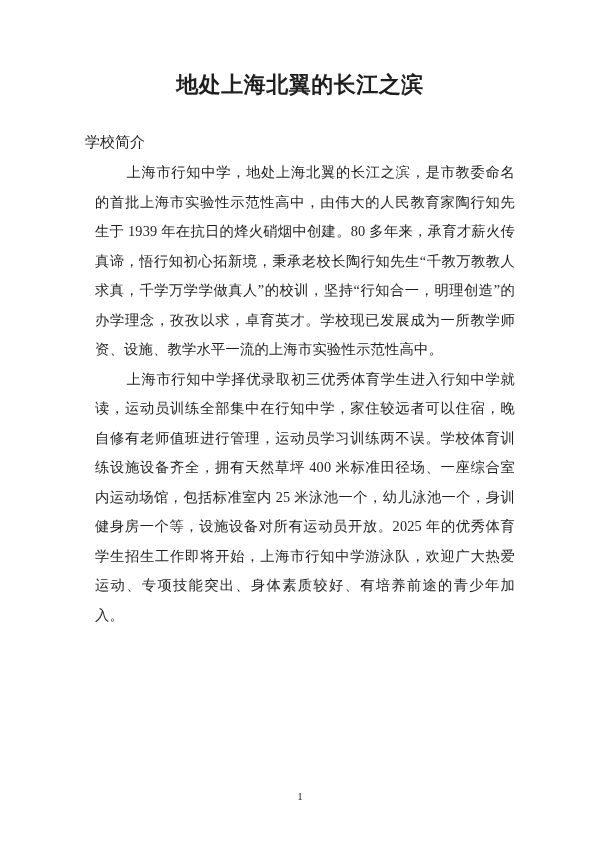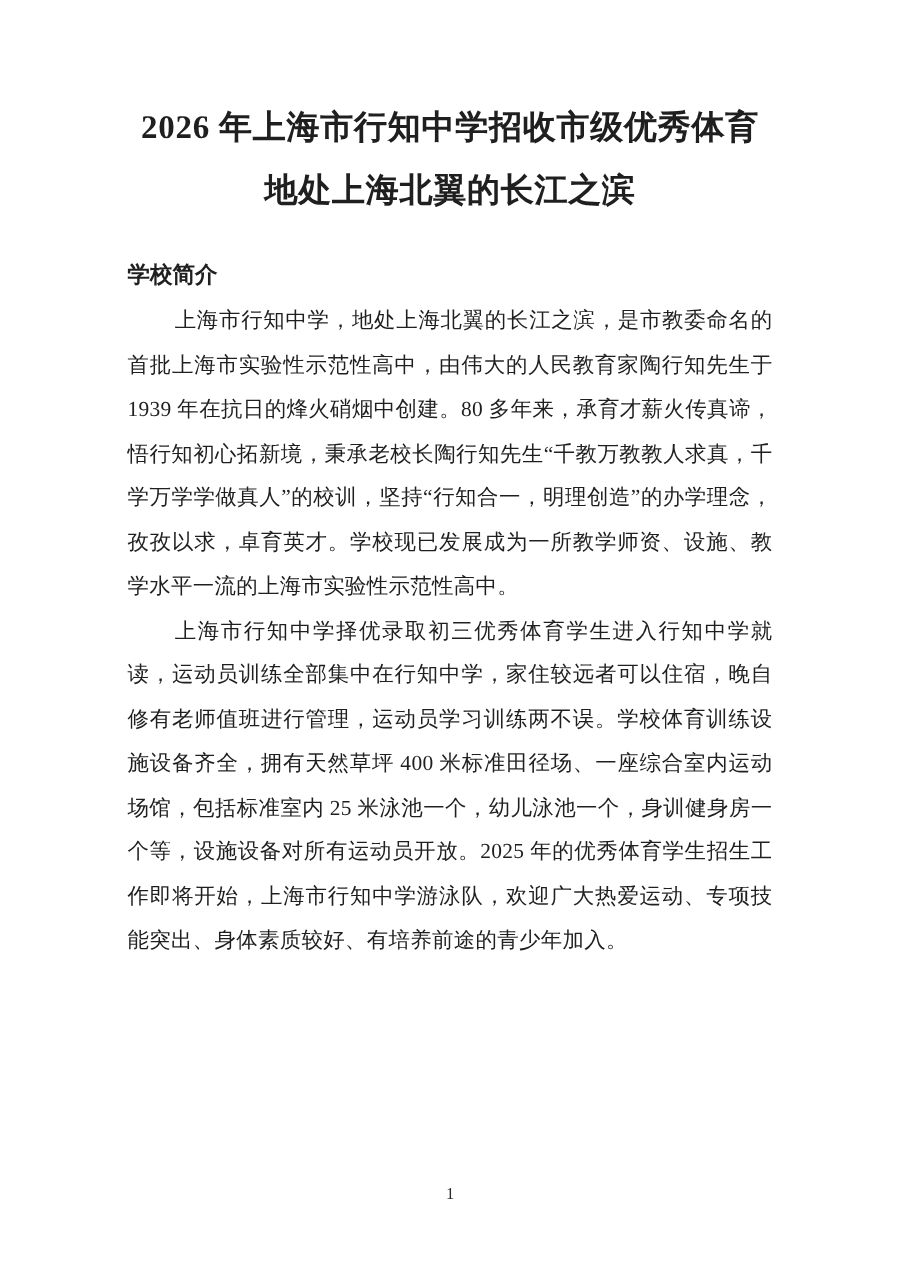--- a/index.html
+++ b/index.html
@@ -17,24 +17,24 @@
   .doc-title {
     text-align: center;
     font-weight: bold;
     font-size: 22px;
     line-height: 42px;
     letter-spacing: 0.5px;
   }
   .section-heading {
     margin-top: 26px;
     font-size: 15px;
-    font-weight: bold;
+    font-weight: normal;
     line-height: 20px;
   }
-  .paragraphs { margin-top: 6px; }
+  .paragraphs { margin-top: 6px; margin-left: 10px; }
   p.para {
     margin: 0;
     text-indent: 2.2em;
     font-size: 14.3px;
     line-height: 29.5px;
     text-align: justify;
     letter-spacing: 0.2px;
   }
   .page-number {
     position: absolute;
@@ -44,21 +44,20 @@
     text-align: center;
     font-size: 11px;
     color: #2a2a2a;
   }
 </style>
 </head>
 <body>
 
 <div class="page">
   <div class="doc-title">
-    <div>2026 年上海市行知中学招收市级优秀体育</div>
     <div>地处上海北翼的长江之滨</div>
   </div>
   <div class="section-heading">学校简介</div>
   <div class="paragraphs">
       <p class="para">上海市行知中学，地处上海北翼的长江之滨，是市教委命名的首批上海市实验性示范性高中，由伟大的人民教育家陶行知先生于 1939 年在抗日的烽火硝烟中创建。80 多年来，承育才薪火传真谛，悟行知初心拓新境，秉承老校长陶行知先生“千教万教教人求真，千学万学学做真人”的校训，坚持“行知合一，明理创造”的办学理念，孜孜以求，卓育英才。学校现已发展成为一所教学师资、设施、教学水平一流的上海市实验性示范性高中。</p>
       <p class="para">上海市行知中学择优录取初三优秀体育学生进入行知中学就读，运动员训练全部集中在行知中学，家住较远者可以住宿，晚自修有老师值班进行管理，运动员学习训练两不误。学校体育训练设施设备齐全，拥有天然草坪 400 米标准田径场、一座综合室内运动场馆，包括标准室内 25 米泳池一个，幼儿泳池一个，身训健身房一个等，设施设备对所有运动员开放。2025 年的优秀体育学生招生工作即将开始，上海市行知中学游泳队，欢迎广大热爱运动、专项技能突出、身体素质较好、有培养前途的青少年加入。</p>
     </div>
   <div class="page-number">1</div>
 </div>
 

